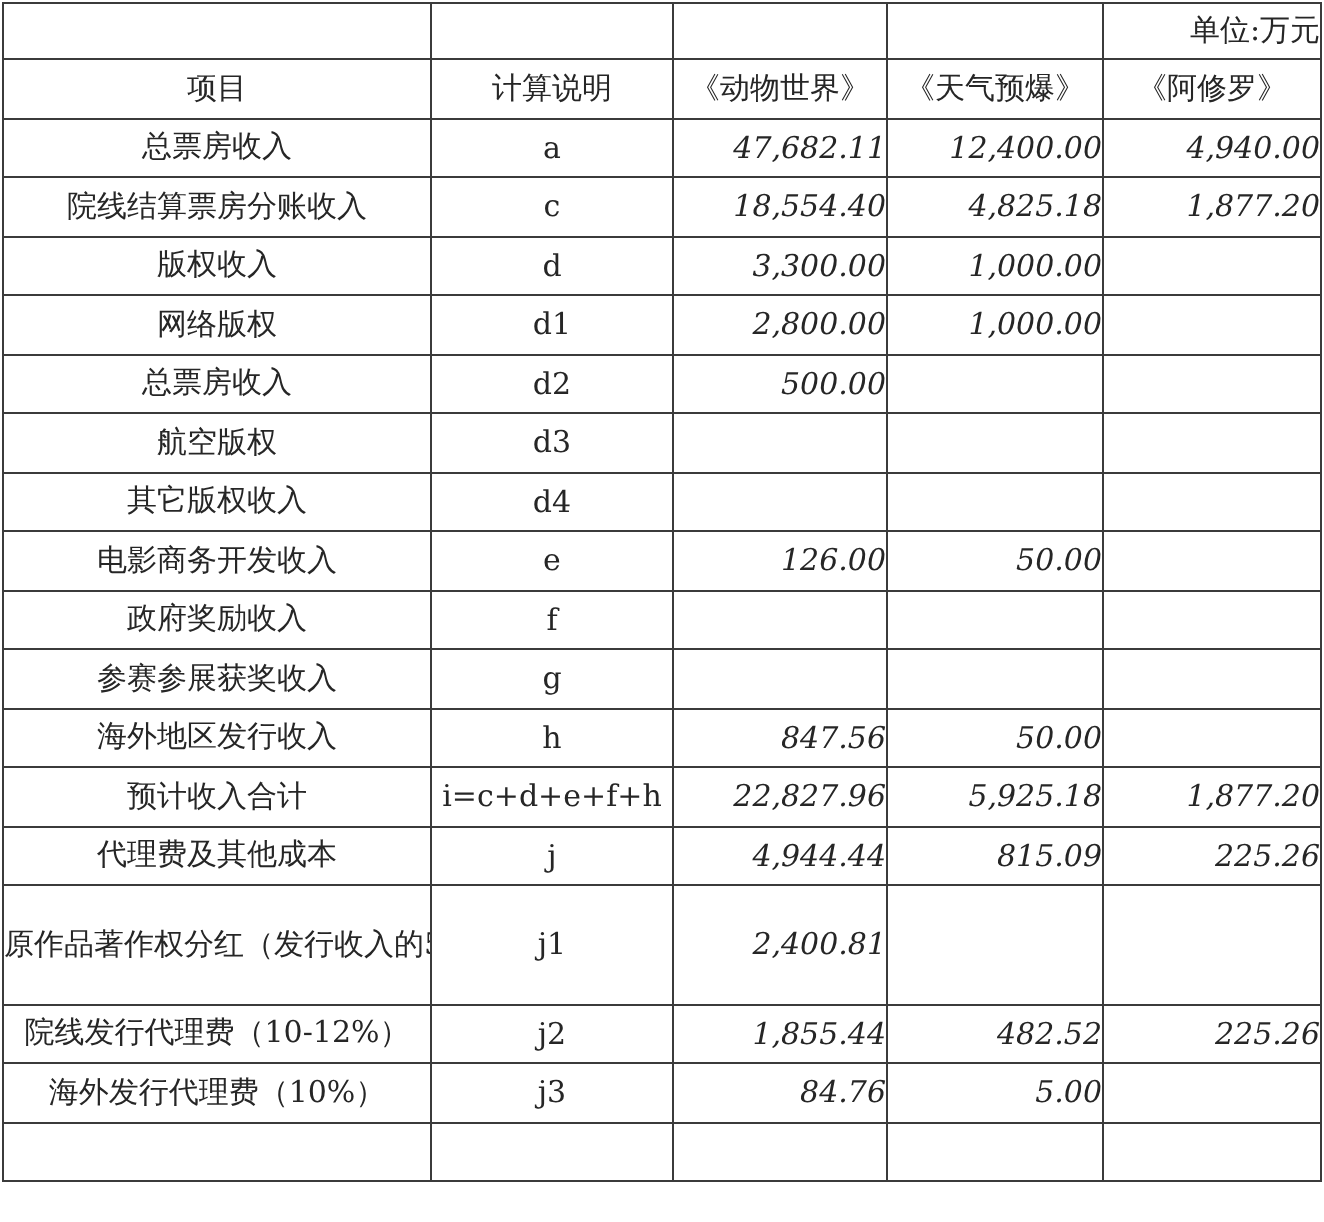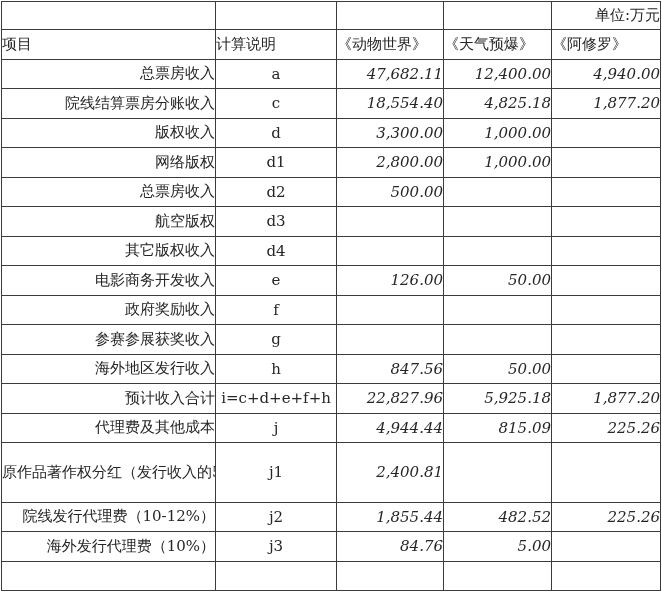--- a/index.html
+++ b/index.html
@@ -32,23 +32,24 @@
     vertical-align: middle;
     background: #ffffff;
   }
   tr.unit-row td { height: 27px; }
   td.unit-cell {
     text-align: right;
     padding-right: 5px;
     margin-top: 32px;
   }
   td.th-cell {
+    text-align: center;
   }
   td.item {
-    text-align: right;
+    text-align: center;
     white-space: normal;
     line-height: 19px;
     padding: 2px 8px;
   }
   td.calc {
     text-align: center;
   }
   td.num {
     text-align: right;
     padding-right: 9px;

